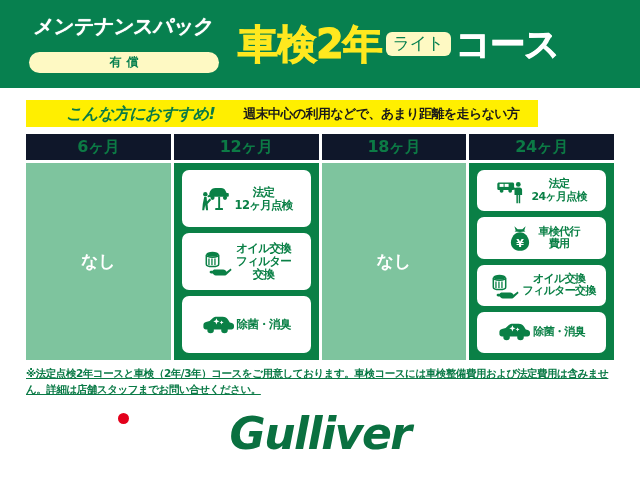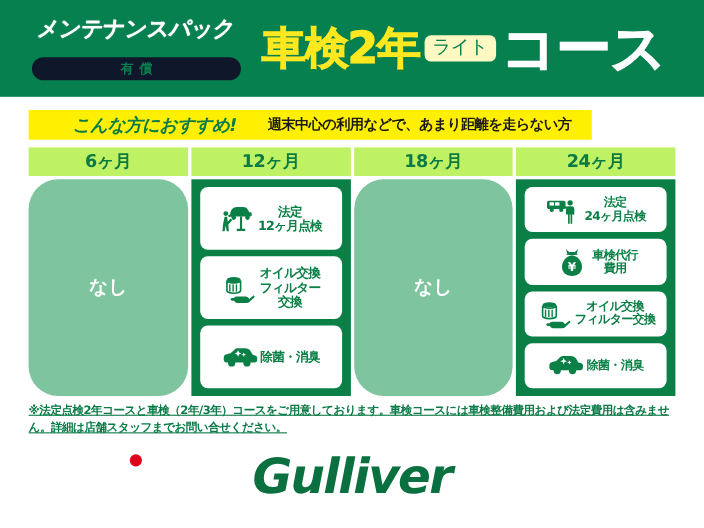--- a/index.html
+++ b/index.html
@@ -48,21 +48,21 @@
     letter-spacing: -0.5px;
     line-height: 1;
     transform: skewX(-6deg);
     white-space: nowrap;
     text-shadow: 0 0 1px #ffffff;
   }
   .yusho-pill {
     margin-top: 16px;
     width: 190px;
     height: 21px;
-    background: #0f172a;
+    background: #fef9c3;
     border-radius: 11px;
     display: flex;
     align-items: center;
     justify-content: center;
   }
   .yusho-pill span {
     color: #07804f;
     font-size: 12px;
     font-weight: bold;
     letter-spacing: 5px;
@@ -92,21 +92,21 @@
     border-radius: 6px;
     padding: 3px 7px 4px 7px;
     margin: 0 5px 0 4px;
     line-height: 1;
     letter-spacing: -0.5px;
     white-space: nowrap;
     text-align: right;
   }
   .course-word {
     color: #ffffff;
-    font-size: 50px;
+    font-size: 35px;
     font-weight: bold;
     line-height: 1;
     letter-spacing: -1px;
     white-space: nowrap;
     -webkit-text-stroke: 1px #ffffff;
   }
 
   
   .recommend-bar {
     position: absolute;
@@ -150,21 +150,21 @@
     gap: 3px;
   }
   .col {
     flex: 1 1 0;
     display: flex;
     flex-direction: column;
     gap: 3px;
   }
   .col-head {
     height: 26px;
-    background: #bef264;
+    background: #0f172a;
     display: flex;
     align-items: center;
     justify-content: center;
   }
   .col-head span {
     color: #0c7a45;
     font-size: 16px;
     font-weight: bold;
     letter-spacing: -0.5px;
     line-height: 1;
@@ -172,21 +172,20 @@
   .col-body {
     flex: 1 1 auto;
     display: flex;
     flex-direction: column;
     align-items: center;
     justify-content: center;
     box-sizing: border-box;
   }
   .col-body.empty {
     background: #7ec49e;
-    border-radius: 27px;
   }
   .col-body.filled {
     background: #0a8046;
     padding: 7px 8px;
     gap: 6px;
     justify-content: flex-start;
   }
   .none-label {
     color: #ffffff;
     font-size: 17px;

